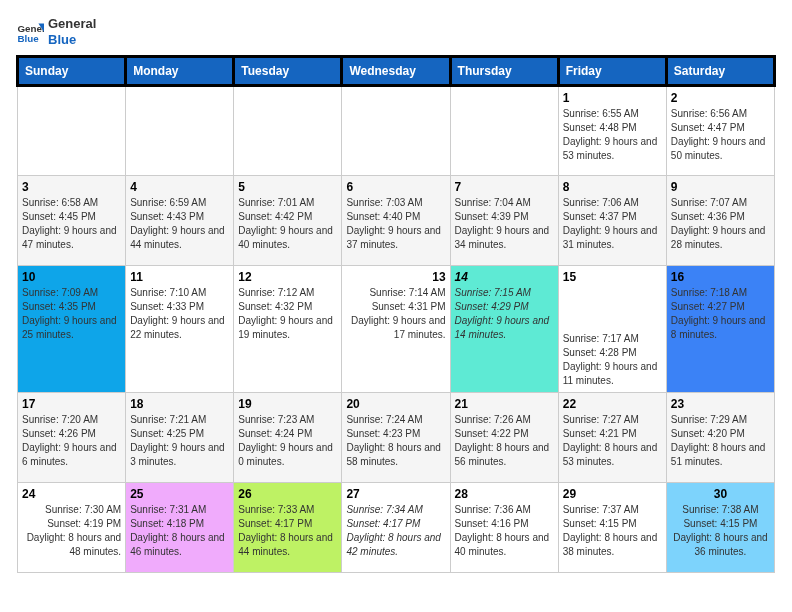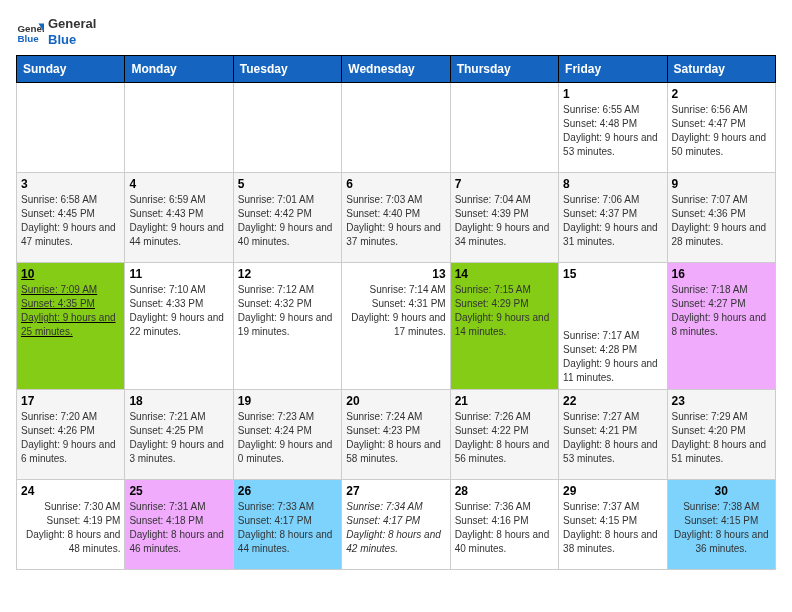--- a/index.html
+++ b/index.html
@@ -70,21 +70,21 @@
     }
     .day-info {
       font-size: 10px;
       line-height: 1.4;
       color: #333;
     }
     .empty-cell {
       background-color: #fff;
     }
     thead th {
-      border: 1px solid #000000;
+      border: 3px solid #000000;
       padding-left: 6px;
     }
   </style>
 </head>
 <body>
 
 <div class="header">
   <div class="logo">
     <svg class="logo-icon" viewBox="0 0 40 40">
       <text x="2" y="20" font-size="14" font-weight="bold" fill="#333">General</text>
@@ -172,21 +172,21 @@
 Daylight: 9 hours and 31 minutes.</div>
         </td>
         <td style="background-color: rgb(245, 245, 245);">
           <div class="day-num">9</div>
           <div class="day-info" style="white-space: pre-line;">Sunrise: 7:07 AM
 Sunset: 4:36 PM
 Daylight: 9 hours and 28 minutes.</div>
         </td>
       </tr>
       <tr>
-        <td style="background-color: #84cc16; text-decoration: underline;">
+        <td style="background-color: #0ea5e9;">
           <div class="day-num">10</div>
           <div class="day-info" style="white-space: pre-line;">Sunrise: 7:09 AM
 Sunset: 4:35 PM
 Daylight: 9 hours and 25 minutes.</div>
         </td>
         <td style="background-color: rgb(255, 255, 255);">
           <div class="day-num">11</div>
           <div class="day-info" style="white-space: pre-line;">Sunrise: 7:10 AM
 Sunset: 4:33 PM
 Daylight: 9 hours and 22 minutes.</div>
@@ -196,33 +196,33 @@
           <div class="day-info" style="white-space: pre-line;">Sunrise: 7:12 AM
 Sunset: 4:32 PM
 Daylight: 9 hours and 19 minutes.</div>
         </td>
         <td style="background-color: rgb(255, 255, 255); text-align: right;">
           <div class="day-num">13</div>
           <div class="day-info" style="white-space: pre-line;">Sunrise: 7:14 AM
 Sunset: 4:31 PM
 Daylight: 9 hours and 17 minutes.</div>
         </td>
-        <td style="background-color: #84cc16;">
+        <td style="background-color: #5eead4; font-style: italic;">
           <div class="day-num">14</div>
           <div class="day-info" style="white-space: pre-line;">Sunrise: 7:15 AM
 Sunset: 4:29 PM
 Daylight: 9 hours and 14 minutes.</div>
         </td>
         <td style="background-color: rgb(255, 255, 255);">
           <div class="day-num">15</div>
           <div class="day-info" style="white-space: pre-line; margin-top: 48px;">Sunrise: 7:17 AM
 Sunset: 4:28 PM
 Daylight: 9 hours and 11 minutes.</div>
         </td>
-        <td style="background-color: #f0abfc;">
+        <td style="background-color: #3b82f6;">
           <div class="day-num">16</div>
           <div class="day-info" style="white-space: pre-line;">Sunrise: 7:18 AM
 Sunset: 4:27 PM
 Daylight: 9 hours and 8 minutes.</div>
         </td>
       </tr>
       <tr>
         <td style="background-color: rgb(245, 245, 245);">
           <div class="day-num">17</div>
           <div class="day-info" style="white-space: pre-line;">Sunrise: 7:20 AM
@@ -272,21 +272,21 @@
           <div class="day-info" style="white-space: pre-line; text-align: right;">Sunrise: 7:30 AM
 Sunset: 4:19 PM
 Daylight: 8 hours and 48 minutes.</div>
         </td>
         <td style="background-color: #f0abfc;">
           <div class="day-num">25</div>
           <div class="day-info" style="white-space: pre-line;">Sunrise: 7:31 AM
 Sunset: 4:18 PM
 Daylight: 8 hours and 46 minutes.</div>
         </td>
-        <td style="background-color: #7dd3fc;">
+        <td style="background-color: #bef264;">
           <div class="day-num">26</div>
           <div class="day-info" style="white-space: pre-line;">Sunrise: 7:33 AM
 Sunset: 4:17 PM
 Daylight: 8 hours and 44 minutes.</div>
         </td>
         <td style="background-color: rgb(255, 255, 255);">
           <div class="day-num">27</div>
           <div class="day-info" style="white-space: pre-line; font-style: italic;">Sunrise: 7:34 AM
 Sunset: 4:17 PM
 Daylight: 8 hours and 42 minutes.</div>

